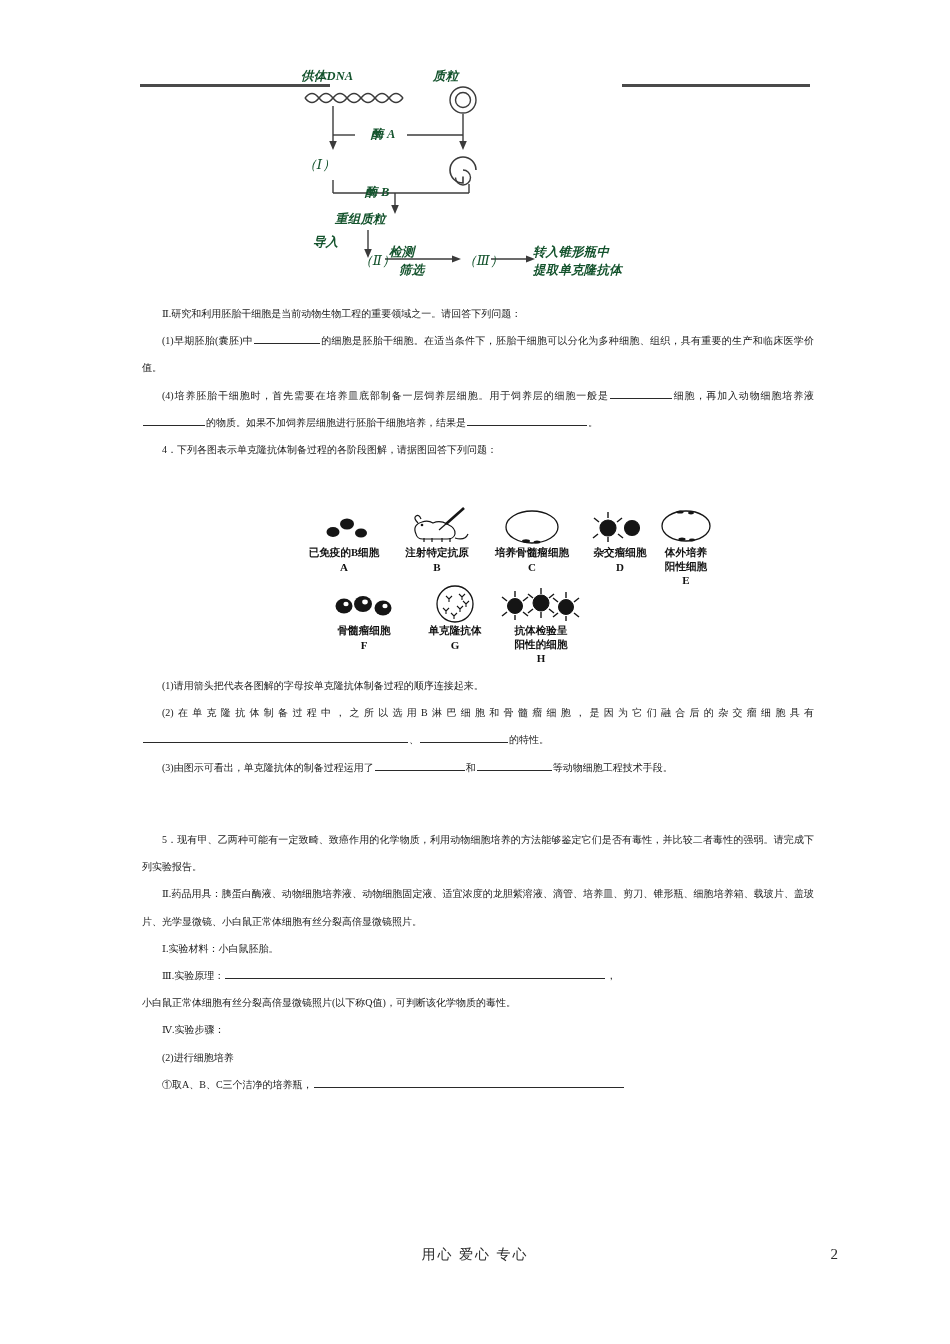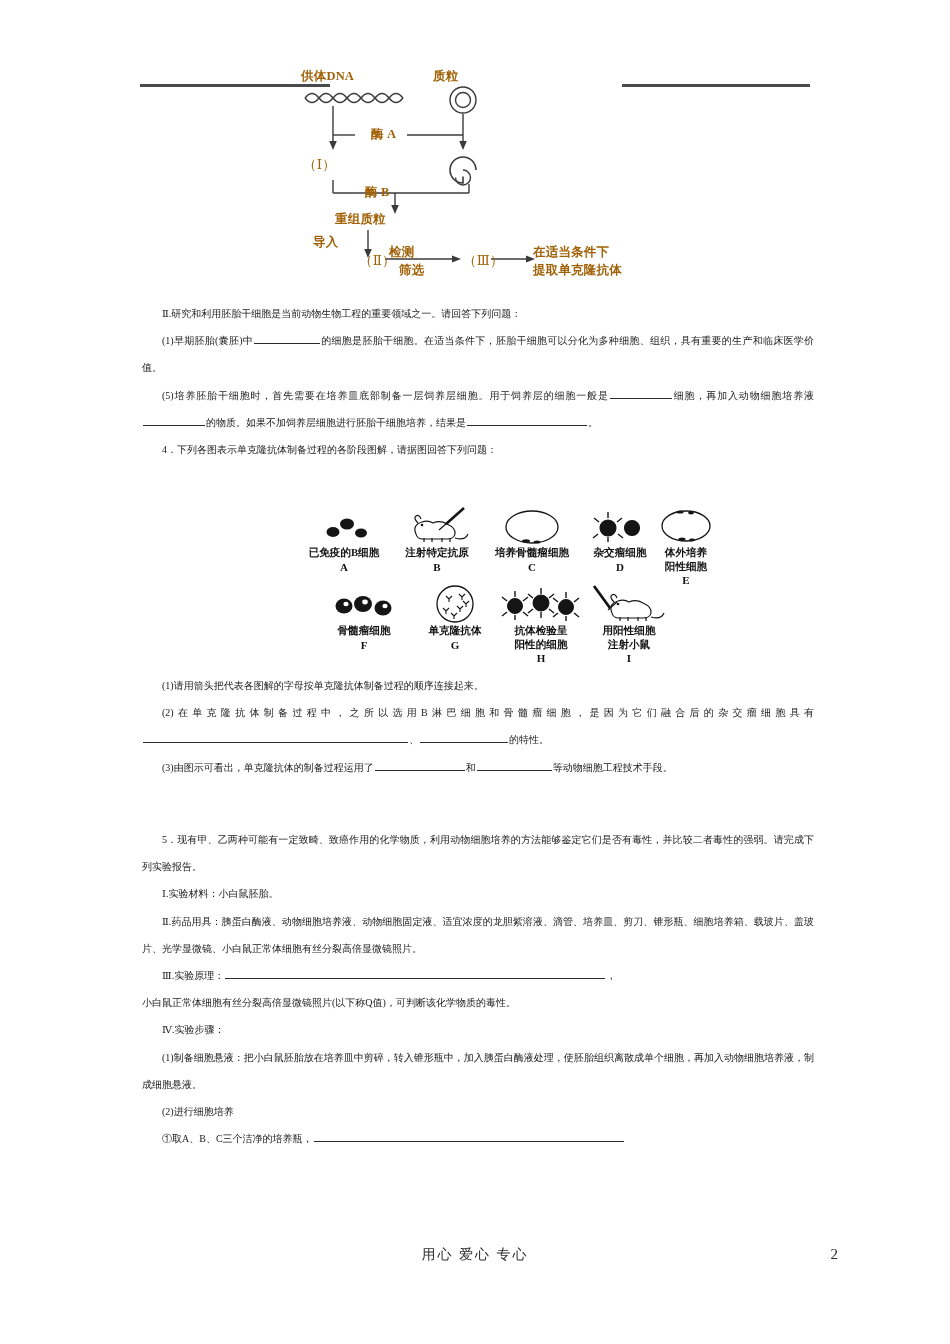--- a/index.html
+++ b/index.html
@@ -38,23 +38,24 @@
     top: 62px;
     width: 420px;
     height: 230px;
   }
   .flow svg { display: block; }
   .flow-label {
     position: absolute;
     font-family: "Liberation Serif", "DejaVu Serif", serif;
     font-weight: bold;
     font-size: 12.5px;
-    color: #a16207;
+    color: #14532d;
     white-space: nowrap;
     letter-spacing: 0.2px;
+    font-style: italic;
   }
   .fl-donor  { left: 46px;  top: 6px; }
   .fl-plas   { left: 178px; top: 6px; }
   .fl-enzA   { left: 104px; top: 64px; padding-left: 12px; }
   .fl-I      { left: 48px;  top: 94px; font-weight: normal; font-size: 13.5px;}
   .fl-enzB   { left: 110px; top: 122px; }
   .fl-recomb { left: 80px;  top: 149px; }
   .fl-import { left: 58px;  top: 172px; }
   .fl-II     { left: 104px; top: 190px; font-weight: normal; font-size: 13.5px;}
   .fl-detect { left: 134px; top: 182px; }
@@ -210,28 +211,28 @@
     <span class="flow-label fl-plas">质粒</span>
     <span class="flow-label fl-enzA">酶 A</span>
     <span class="flow-label fl-I">（Ⅰ）</span>
     <span class="flow-label fl-enzB">酶 B</span>
     <span class="flow-label fl-recomb">重组质粒</span>
     <span class="flow-label fl-import">导入</span>
     <span class="flow-label fl-II">（Ⅱ）</span>
     <span class="flow-label fl-detect">检测</span>
     <span class="flow-label fl-screen">筛选</span>
     <span class="flow-label fl-III">（Ⅲ）</span>
-    <span class="flow-label fl-out1">在适当条件下</span>
+    <span class="flow-label fl-out1">转入锥形瓶中</span>
     <span class="flow-label fl-out2">提取单克隆抗体</span>
   </div>
 
   <div class="body-text" style="top:300px;">
     <p class="para indent">Ⅱ.研究和利用胚胎干细胞是当前动物生物工程的重要领域之一。请回答下列问题：</p>
     <p class="para indent"><span>(1)早期胚胎(囊胚)中</span><span class="blank b-8"></span><span>的细胞是胚胎干细胞。在适当条件下，胚胎干细胞可以分化为多种细胞、组织，具有重要的生产和临床医学价值。</span></p>
-    <p class="para indent"><span>(5)培养胚胎干细胞时，首先需要在培养皿底部制备一层饲养层细胞。用于饲养层的细胞一般是</span><span class="blank b-7"></span><span>细胞，再加入动物细胞培养液</span><span class="blank b-7"></span><span>的物质。如果不加饲养层细胞进行胚胎干细胞培养，结果是</span><span class="blank b-13"></span><span>。</span></p>
+    <p class="para indent"><span>(4)培养胚胎干细胞时，首先需要在培养皿底部制备一层饲养层细胞。用于饲养层的细胞一般是</span><span class="blank b-7"></span><span>细胞，再加入动物细胞培养液</span><span class="blank b-7"></span><span>的物质。如果不加饲养层细胞进行胚胎干细胞培养，结果是</span><span class="blank b-13"></span><span>。</span></p>
     <p class="para indent">4．下列各图表示单克隆抗体制备过程的各阶段图解，请据图回答下列问题：</p>
   </div>
 
   <div class="cellfig">
 
     <div class="cf-row cf-row-1">
 
       <div class="cf-item" style="left:96px; top:0px; width:90px;">
         <div class="cf-art">
           <svg width="78" height="40" viewBox="0 0 78 40">
@@ -390,59 +391,36 @@
                   <line x1="68" y1="32" x2="68" y2="37"></line>
               </g>
             </g>
           </svg>
         </div>
         <div class="cf-cap">抗体检验呈</div>
         <div class="cf-cap">阳性的细胞</div>
         <div class="cf-letter">H</div>
       </div>
 
-      <div class="cf-item" style="left:288px; top:0px; width:90px;">
-        <div class="cf-art">
-          <svg width="86" height="40" viewBox="0 0 86 40">
-            <g stroke="#151515" stroke-width="1.2" fill="none">
-              <path d="M26 29 q-4 -9 6 -12 q6 -2 11 1 q7 -3 14 1 q9 4 8 10 q-1 5 -8 5 l-24 0 q-6 0 -7 -5z"></path>
-              <path d="M28 18 q-5 -5 -2 -7 q3 -2 5 3"></path>
-              <path d="M65 33 q10 3 13 -4"></path>
-              <path d="M34 33 l0 4 M42 33 l0 4 M52 33 l0 4 M60 33 l0 4"></path>
-              <line x1="22" y1="26" x2="31" y2="18"></line>
-            </g>
-            <g fill="#151515">
-                <circle cx="32" cy="20" r="1.3"></circle>
-              </g>
-            <g stroke="#151515" stroke-width="2.8" fill="none">
-              <line x1="8" y1="2" x2="24" y2="24"></line>
-            </g>
-          </svg>
-        </div>
-        <div class="cf-cap">用阳性细胞</div>
-        <div class="cf-cap">注射小鼠</div>
-        <div class="cf-letter">I</div>
-      </div>
     </div>
   </div>
 
   <div class="body-text" style="top:672px;">
     <p class="para indent">(1)请用箭头把代表各图解的字母按单克隆抗体制备过程的顺序连接起来。</p>
     <p class="para indent"><span>(2)在单克隆抗体制备过程中，之所以选用B淋巴细胞和骨髓瘤细胞，是因为它们融合后的杂交瘤细胞具有</span><span class="blank b-long"></span><span>、</span><span class="blank b-mid"></span><span>的特性。</span></p>
     <p class="para indent"><span>(3)由图示可看出，单克隆抗体的制备过程运用了</span><span class="blank b-90"></span><span>和</span><span class="blank b-75"></span><span>等动物细胞工程技术手段。</span></p>
   </div>
 
   <div class="body-text" style="top:826px;">
     <p class="para indent">5．现有甲、乙两种可能有一定致畸、致癌作用的化学物质，利用动物细胞培养的方法能够鉴定它们是否有毒性，并比较二者毒性的强弱。请完成下列实验报告。</p>
+    <p class="para indent"><span>Ⅱ.药品用具：</span><span>胰蛋白酶液、动物细胞培养液、动物细胞固定液、适宜浓度的龙胆紫溶液、滴管、培养皿、剪刀、锥形瓶、细胞培养箱、载玻片、盖玻片、光学显微镜、小白鼠正常体细胞有丝分裂高倍显微镜照片。</span></p>
     <p class="para indent"><span>Ⅰ.实验材料：</span><span>小白鼠胚胎。</span></p>
-    <p class="para indent"><span>Ⅱ.药品用具：</span><span>胰蛋白酶液、动物细胞培养液、动物细胞固定液、适宜浓度的龙胆紫溶液、滴管、培养皿、剪刀、锥形瓶、细胞培养箱、载玻片、盖玻片、光学显微镜、小白鼠正常体细胞有丝分裂高倍显微镜照片。</span></p>
     <p class="para indent"><span>Ⅲ.实验原理：</span><span class="blank b-full"></span><span>，</span></p>
     <p class="para">小白鼠正常体细胞有丝分裂高倍显微镜照片(以下称Q值)，可判断该化学物质的毒性。</p>
     <p class="para indent">Ⅳ.实验步骤：</p>
-    <p class="para indent">(1)制备细胞悬液：把小白鼠胚胎放在培养皿中剪碎，转入锥形瓶中，加入胰蛋白酶液处理，使胚胎组织离散成单个细胞，再加入动物细胞培养液，制成细胞悬液。</p>
     <p class="para indent">(2)进行细胞培养</p>
     <p class="para indent"><span>①取A、B、C三个洁净的培养瓶，</span><span class="blank b-rule-wide"></span></p>
   </div>
 
   <div class="footer">
     <div class="footer-center">用心  爱心  专心</div>
     <div class="footer-page">2</div>
   </div>
 
 </div>

